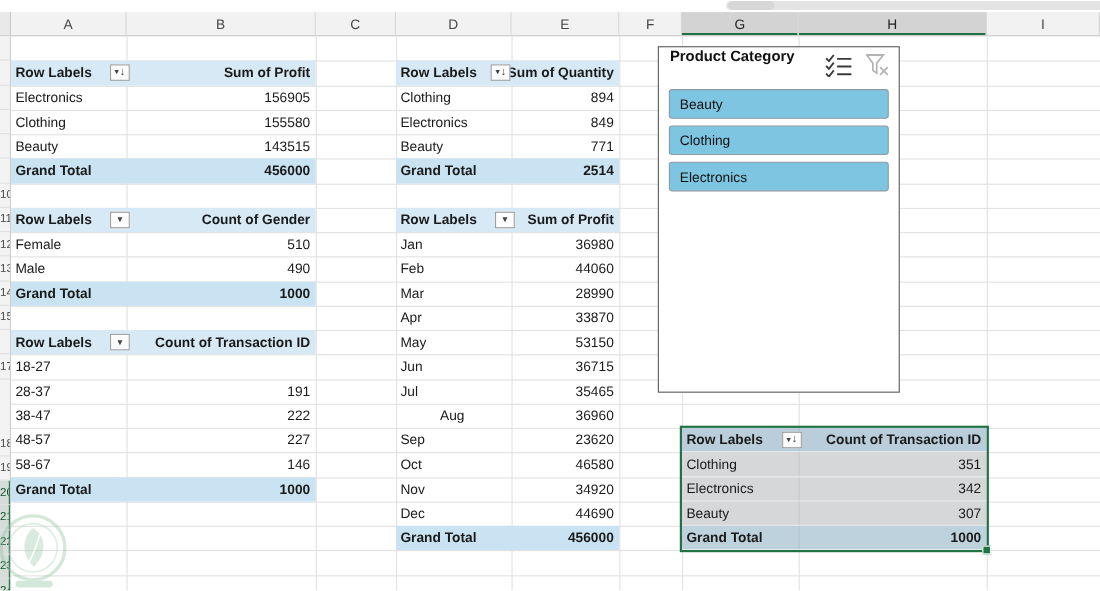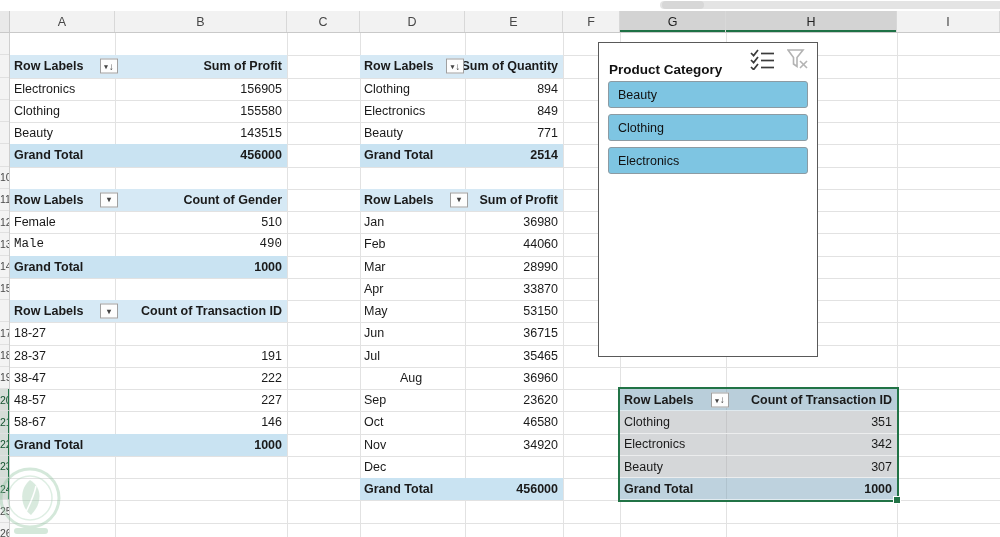--- a/index.html
+++ b/index.html
@@ -28,21 +28,21 @@
   .phead .plabel,.phead .pval,.pgt .plabel,.pgt .pval{font-weight:bold;text-align:right;}
   .fbtn{position:absolute;right:-3px;top:50%;transform:translateY(-50%);width:18px;height:15px;background:#fdfdfd;border:1px solid #a0a0a0;box-sizing:border-box;display:flex;align-items:center;justify-content:center;color:#444;line-height:1;cursor:default;}
   .fbtn .tri{font-size:7px;}
   .fbtn .arr{font-size:10px;font-weight:bold;margin-left:1px;}
   .pivot.selected{outline:2px solid #217346;}
   .pivot.selected .prow{border-bottom:1px solid rgba(255,255,255,.55);}
   .pivot.selected .pval{border-left:1px solid rgba(0,0,0,.07);}
   .fill-handle{position:absolute;right:-4px;bottom:-4px;width:6px;height:6px;background:#217346;border:1px solid #fff;box-sizing:content-box;}
   
   .slicer{position:absolute;left:598px;top:42px;width:220px;height:315px;background:#fff;border:1px solid #595959;box-sizing:border-box;z-index:5;}
-  .slicer-header{position:relative;height:34px;display:flex;align-items:flex-end;padding:0 10px;}
+  .slicer-header{position:relative;height:34px;display:flex;align-items:flex-start;padding:0 10px;}
   .slicer-title{font-size:13.5px;font-weight:bold;color:#111;}
   .slicer-icons{position:absolute;right:8px;top:6px;display:flex;gap:12px;align-items:center;}
   .slicer-items{padding:4px 9px;}
   .slicer-btn{height:27px;border-radius:3px;display:flex;align-items:center;padding-left:9px;font-size:12.5px;color:#111;margin-bottom:6px;border:1px solid #8c9ba3;box-sizing:border-box;cursor:default;}
   
   .watermark{position:absolute;left:-8px;top:464px;z-index:9;pointer-events:none;opacity:.38;}
 </style>
 </head>
 <body>
 
@@ -73,21 +73,21 @@
       <div class="rowh" style="height: 22.26px;"></div>
       <div class="rowh" style="height: 22.26px;"></div>
       <div class="rowh" style="height: 22.26px;">10</div>
       <div class="rowh" style="height: 22.26px;">11</div>
       <div class="rowh" style="height: 22.26px;">12</div>
       <div class="rowh" style="height: 22.26px;">13</div>
       <div class="rowh" style="height: 22.26px;">14</div>
       <div class="rowh" style="height: 22.26px;">15</div>
       <div class="rowh" style="height: 22.26px; padding-left: 40px;">16</div>
       <div class="rowh" style="height: 22.26px;">17</div>
-      <div class="rowh" style="height: 22.26px;">18</div>
+      <div class="rowh" style="height: 22.26px; margin-top: 48px;">18</div>
       <div class="rowh" style="height: 22.26px;">19</div>
       <div class="rowh sel" style="height: 22.26px;">20</div>
       <div class="rowh sel" style="height: 22.26px;">21</div>
       <div class="rowh sel" style="height: 22.26px;">22</div>
       <div class="rowh sel" style="height: 22.26px;">23</div>
       <div class="rowh sel" style="height: 22.26px;">24</div>
       <div class="rowh" style="height: 22.26px;">25</div>
       <div class="rowh" style="height: 22.26px;">26</div>
     </div>
 
@@ -178,21 +178,21 @@
         <div class="prow phead" style="height: 22.26px; background: rgb(214, 233, 245);">
           <div class="plabel" style="width: 105px;">Row Labels<span class="fbtn">
               <span style="font-size:8px">▾</span>
             </span></div>
           <div class="pval">Count of Gender</div>
         </div>
         <div class="prow pdata" style="height: 22.26px;">
           <div class="plabel" style="width: 105px;">Female</div>
           <div class="pval">510</div>
         </div>
-        <div class="prow pdata" style="height: 22.26px; font-family: Liberation Mono, monospace;">
+        <div class="prow pdata" style="height: 22.26px;">
           <div class="plabel" style="width: 105px;">Male</div>
           <div class="pval">490</div>
         </div>
         <div class="prow pgt" style="height: 22.26px; background: rgb(201, 227, 242);">
           <div class="plabel" style="width: 105px;">Grand Total</div>
           <div class="pval">1000</div>
         </div>
       </div>
       <div class="pivot" style="left: 360px; top: 188.82px; width: 203px; height: 311.64px;">
         <div class="prow phead" style="height: 22.26px; background: rgb(214, 233, 245);">
@@ -240,20 +240,21 @@
         <div class="prow pdata" style="height: 22.26px;">
           <div class="plabel" style="width: 105px;">Oct</div>
           <div class="pval">46580</div>
         </div>
         <div class="prow pdata" style="height: 22.26px;">
           <div class="plabel" style="width: 105px;">Nov</div>
           <div class="pval">34920</div>
         </div>
         <div class="prow pdata" style="height: 22.26px;">
           <div class="plabel" style="width: 105px;">Dec</div>
+          <div class="pval">44690</div>
         </div>
         <div class="prow pgt" style="height: 22.26px; background: rgb(201, 227, 242);">
           <div class="plabel" style="width: 105px;">Grand Total</div>
           <div class="pval">456000</div>
         </div>
       </div>
       <div class="pivot" style="left: 10px; top: 300.12px; width: 277px; height: 155.82px;">
         <div class="prow phead" style="height: 22.26px; background: rgb(214, 233, 245);">
           <div class="plabel" style="width: 105px;">Row Labels<span class="fbtn">
               <span style="font-size:8px">▾</span>

